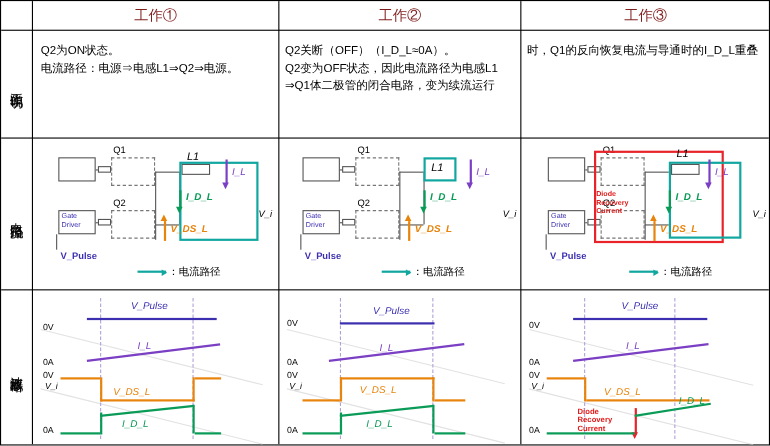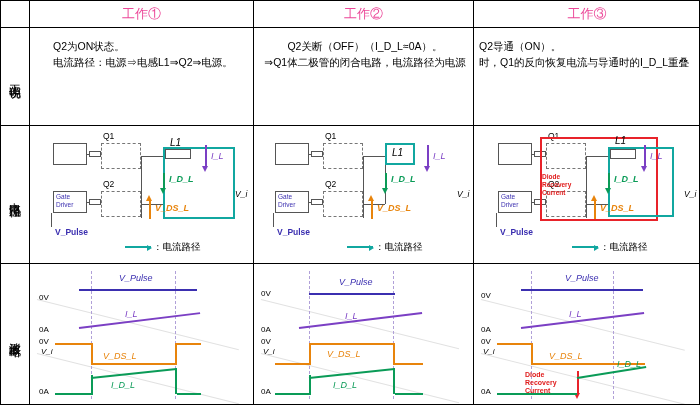--- a/index.html
+++ b/index.html
@@ -3,21 +3,21 @@
 <meta charset="utf-8">
 <style>
   html,body{margin:0;padding:0;}
   body{width:700px;height:405px;background:#ffffff;font-family:"Liberation Sans",sans-serif;}
   #sheet{position:relative;width:700px;height:405px;box-sizing:border-box;border:1px solid #000;overflow:hidden;}
 
   
   .vline{position:absolute;top:0;bottom:0;width:1px;background:#000;}
   .hline{position:absolute;left:0;right:0;height:1px;background:#000;}
 
-  .hdr{position:absolute;top:0;height:26px;line-height:26px;text-align:center;font-size:13px;color:#ec4899;}
+  .hdr{position:absolute;top:0;height:26px;line-height:26px;text-align:center;font-size:13px;color:#7f1d1d;}
   .rowlbl{position:absolute;left:0;width:28px;text-align:center;font-size:12px;color:#000;
           display:flex;align-items:center;justify-content:center;}
   .rowlbl span{writing-mode:vertical-rl;text-orientation:upright;letter-spacing:1px;line-height:14px;}
 
   .celltext{position:absolute;font-size:10.5px;line-height:15px;color:#000;}
   .celltext p{margin:0 0 1px 0;}
 
   
   .sch{position:absolute;}
   .wire{position:absolute;background:#555;}
@@ -72,30 +72,30 @@
   <div class="rowlbl" style="top:27px;height:97px;">
       <span>工作说明</span>
     </div>
   <div class="rowlbl" style="top:125px;height:137px;">
       <span>电流路径</span>
     </div>
   <div class="rowlbl" style="top:263px;height:141px;">
       <span>波形概略</span>
     </div>
 
-  <div class="celltext" style="left:36px;top:38px;width:210px;margin-left:16px;">
+  <div class="celltext" style="left:36px;top:38px;width:210px;">
     <p>Q2为ON状态。</p>
     <p>电流路径：电源⇒电感L1⇒Q2⇒电源。</p>
   </div>
-  <div class="celltext" style="left:258px;top:38px;width:212px;text-align:center;">
+  <div class="celltext" style="left:258px;top:38px;width:212px;">
     <p>Q2关断（OFF）（I_D_L≈0A）。</p>
-    <p>⇒Q1体二极管的闭合电路，电流路径为电源</p>
+    <p>Q2变为OFF状态，因此电流路径为电感L1</p>
+    <p>⇒Q1体二极管的闭合电路，变为续流运行</p>
   </div>
   <div class="celltext" style="left:478px;top:38px;width:218px;">
-    <p>Q2导通（ON）。</p>
     <p>时，Q1的反向恢复电流与导通时的I_D_L重叠</p>
   </div>
 
   <div class="sch" style="left:38px;top:128px;width:208px;height:130px;">
 
     <div class="dash" style="left:62px;top:14px;width:40px;height:26px;"></div>
     <div class="lbl" style="left:64px;top:2px;">Q1</div>
 
     <div class="dash" style="left:62px;top:62px;width:40px;height:26px;"></div>
     <div class="lbl" style="left:64px;top:50px;">Q2</div>

